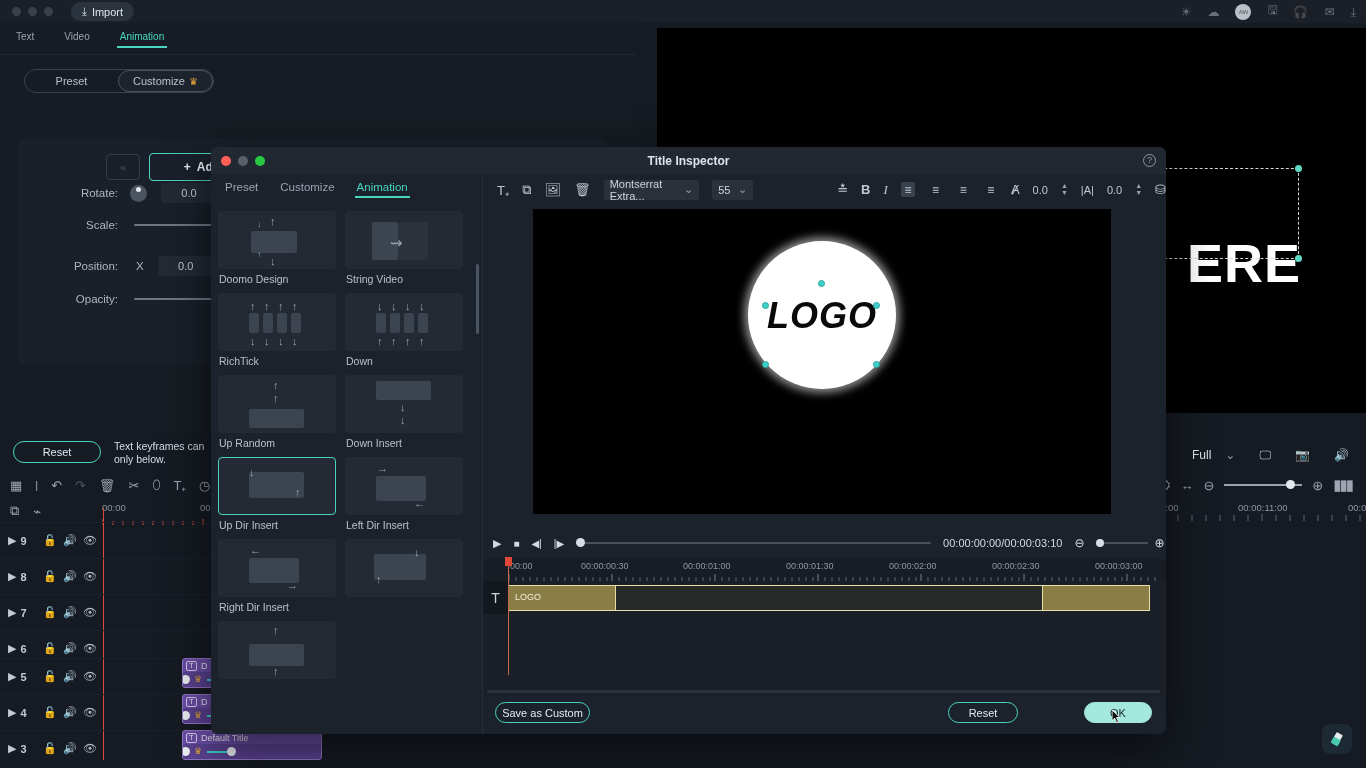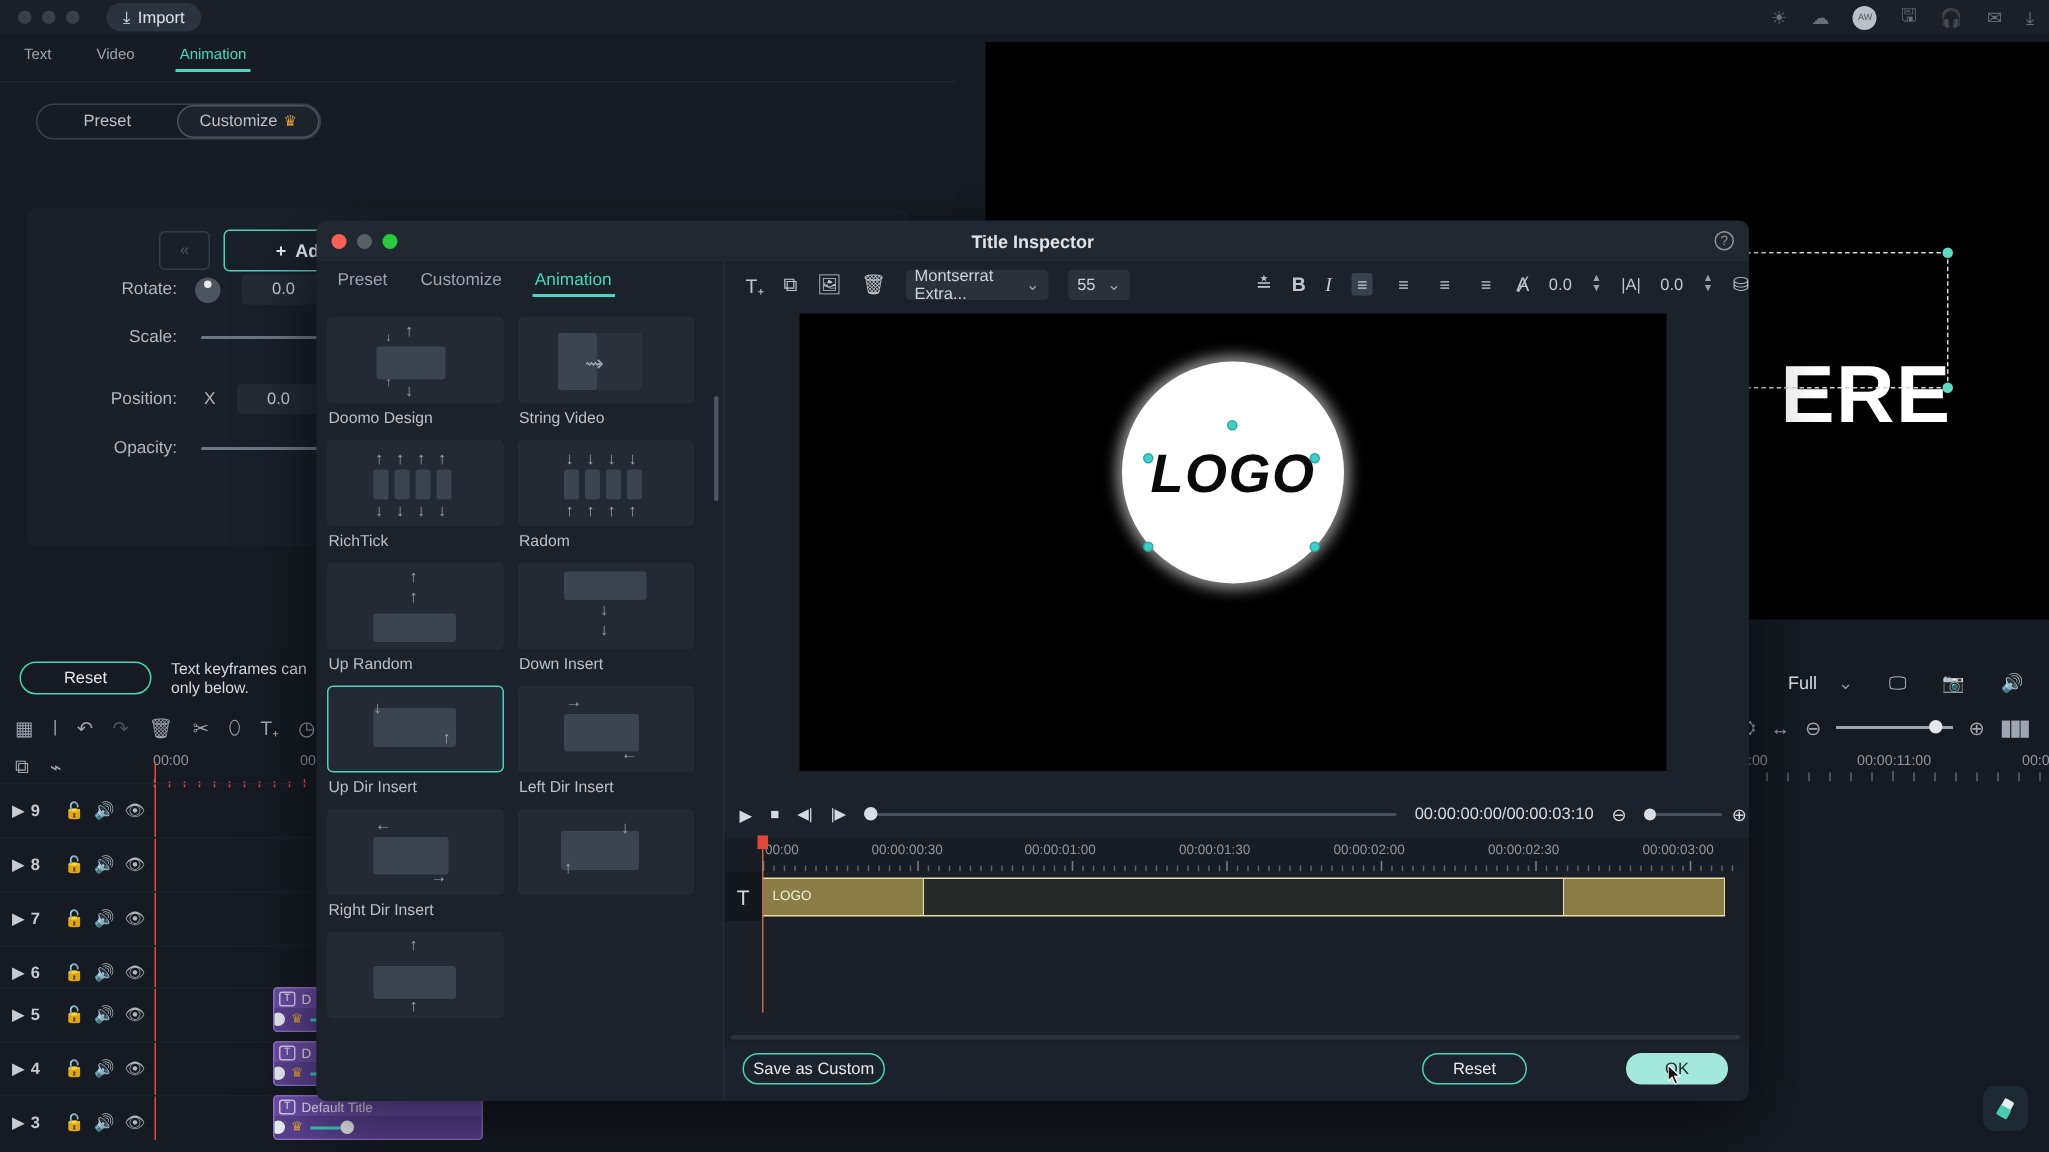--- a/index.html
+++ b/index.html
@@ -546,21 +546,21 @@
           <span class="ph" style="left:72px; top:19px; width:10px; height:20px;"></span>
           <span class="ar" style="left:31px; top:7px;">↓</span>
             <span class="ar" style="left:45px; top:7px;">↓</span>
           <span class="ar" style="left:59px; top:7px;">↓</span>
             <span class="ar" style="left:73px; top:7px;">↓</span>
           <span class="ar" style="left:31px; top:42px;">↑</span>
             <span class="ar" style="left:45px; top:42px;">↑</span>
           <span class="ar" style="left:59px; top:42px;">↑</span>
             <span class="ar" style="left:73px; top:42px;">↑</span>
         </div>
-        <div class="anim-label">Radom</div>
+        <div class="anim-label">Down</div>
       </div>
 
 
       <div class="anim-item">
         <div class="anim-thumb">
           <span class="ph" style="left:30px; top:33px; width:55px; height:19px;"></span>
           <span class="ar" style="left:54px; top:4px;">↑</span>
           <span class="ar" style="left:54px; top:17px;">↑</span>
         </div>
         <div class="anim-label">Up Random</div>

